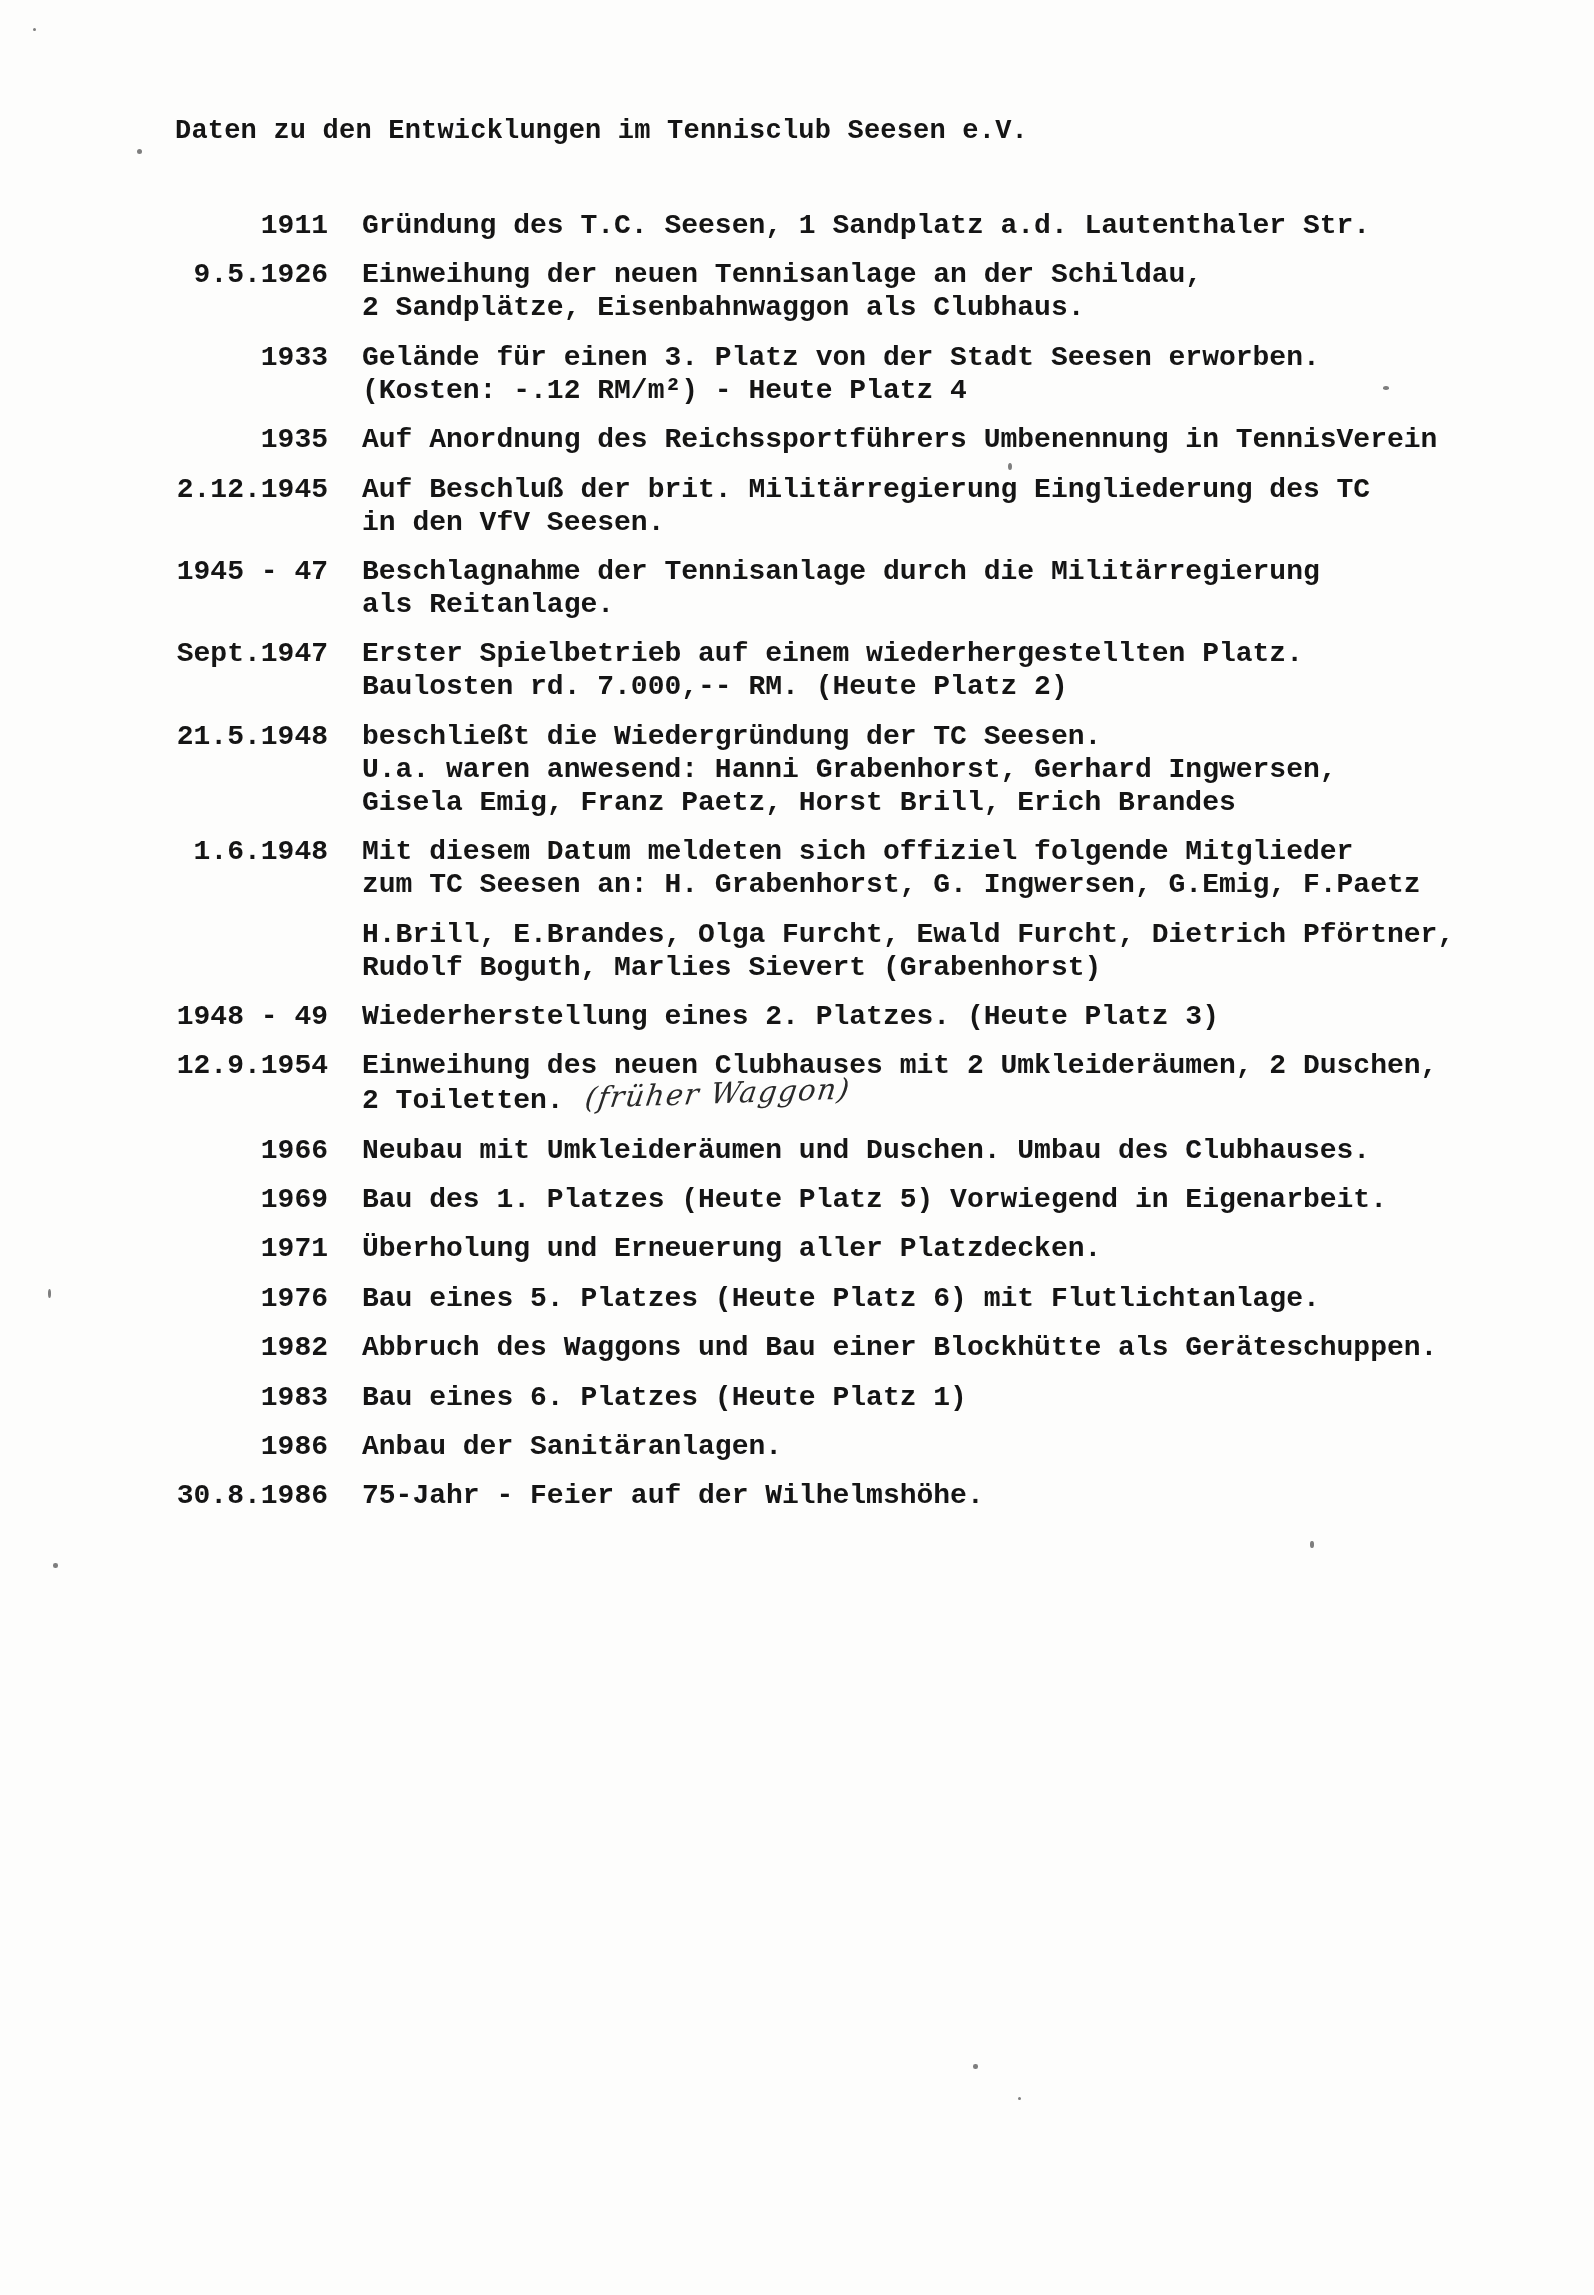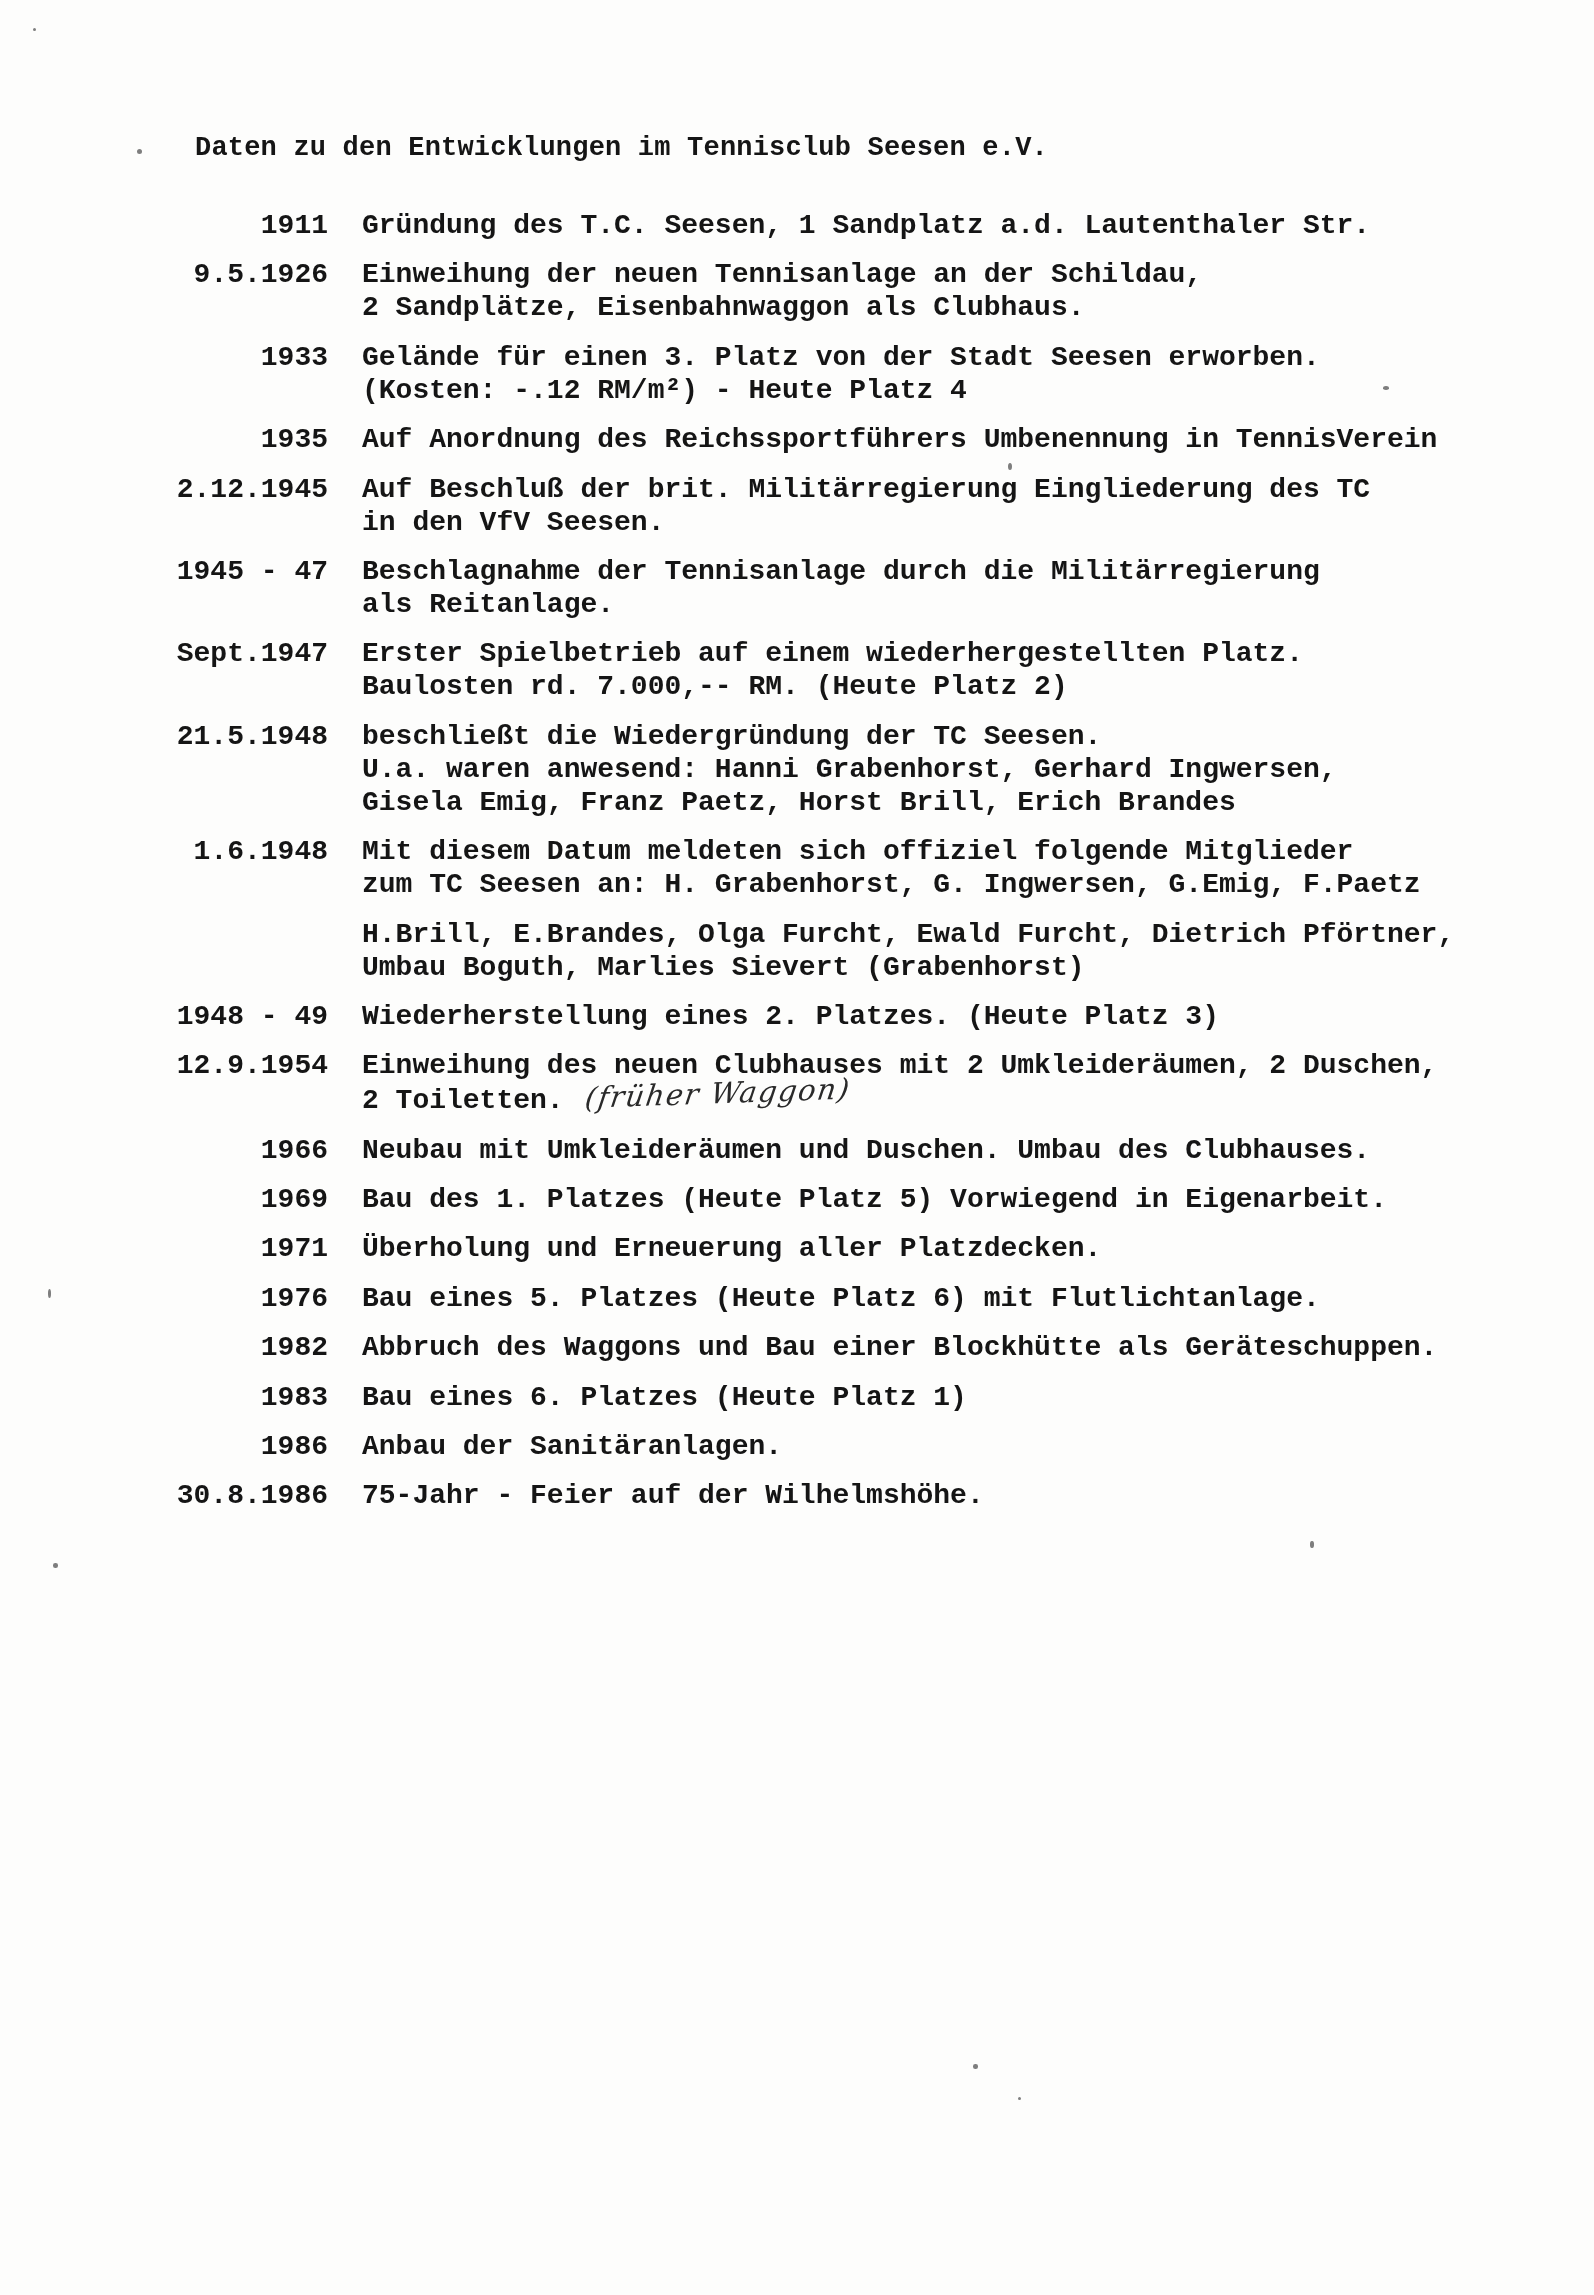--- a/index.html
+++ b/index.html
@@ -11,26 +11,25 @@
     height: 2295px;
     position: relative;
     background: #fdfdfc;
     font-family: "Liberation Mono", "DejaVu Sans Mono", monospace;
     color: #151515;
     overflow: hidden;
   }
   .page-title {
     position: absolute;
     left: 175px;
-    top: 133px;
+    top: 116px;
     font-size: 27px;
     font-weight: bold;
     letter-spacing: 0.2px;
     white-space: nowrap;
-    margin-left: 20px;
   }
   .timeline {
     position: absolute;
     left: 47px;
     top: 209px;
     width: 1500px;
   }
   .entry {
     display: flex;
     align-items: flex-start;
@@ -135,21 +134,21 @@
       <div class="date">1.6.1948</div>
       <div class="text">
         <div class="line">Mit diesem Datum meldeten sich offiziel folgende Mitglieder</div>
         <div class="line">zum TC Seesen an: H. Grabenhorst, G. Ingwersen, G.Emig, F.Paetz</div>
       </div>
     </div>
     <div class="entry">
       <div class="date"></div>
       <div class="text">
         <div class="line">H.Brill, E.Brandes, Olga Furcht, Ewald Furcht, Dietrich Pförtner,</div>
-        <div class="line">Umbau Boguth, Marlies Sievert (Grabenhorst)</div>
+        <div class="line">Rudolf Boguth, Marlies Sievert (Grabenhorst)</div>
       </div>
     </div>
     <div class="entry">
       <div class="date">1948 - 49</div>
       <div class="text">
         <div class="line">Wiederherstellung eines 2. Platzes. (Heute Platz 3)</div>
       </div>
     </div>
     <div class="entry">
       <div class="date">12.9.1954</div>

